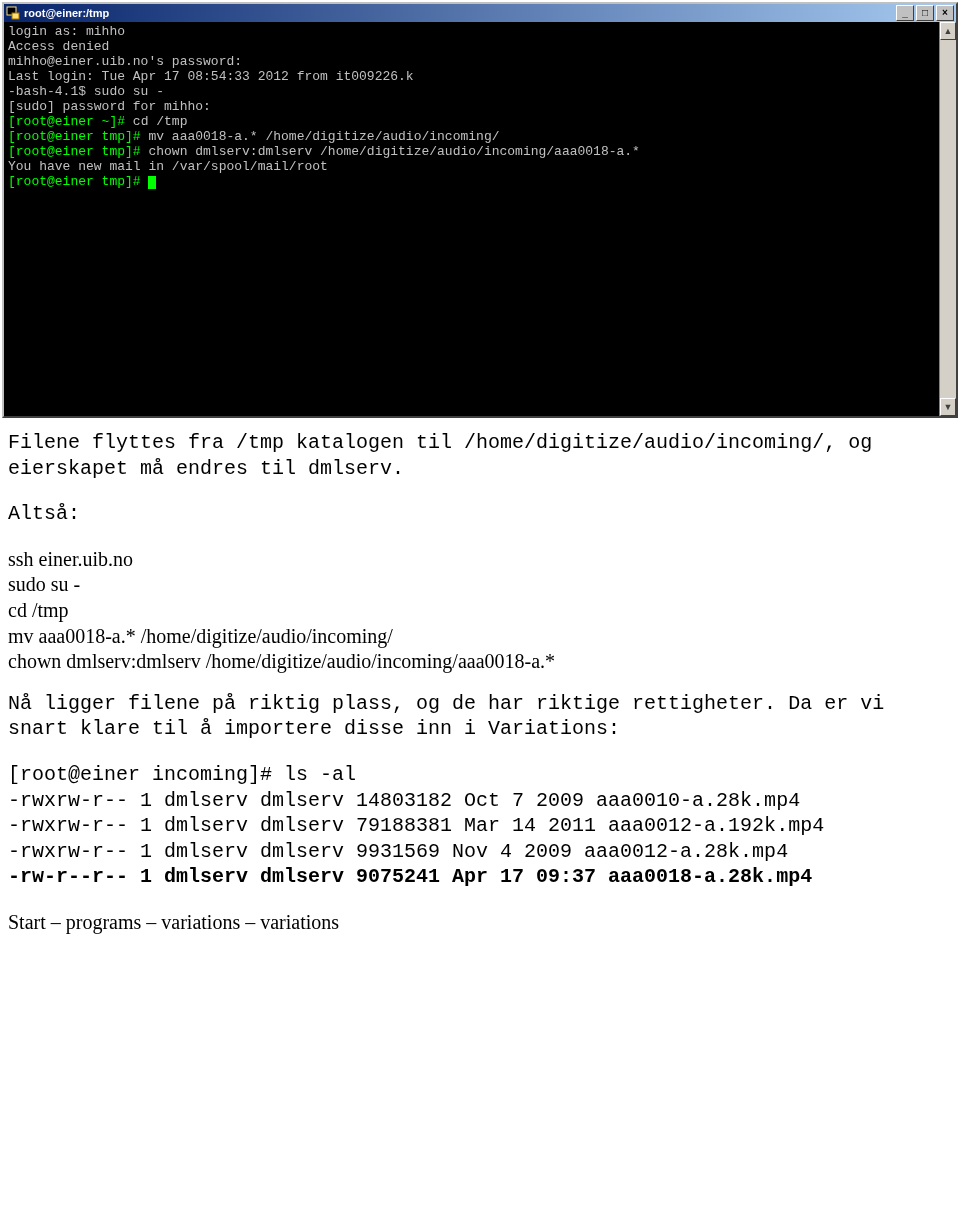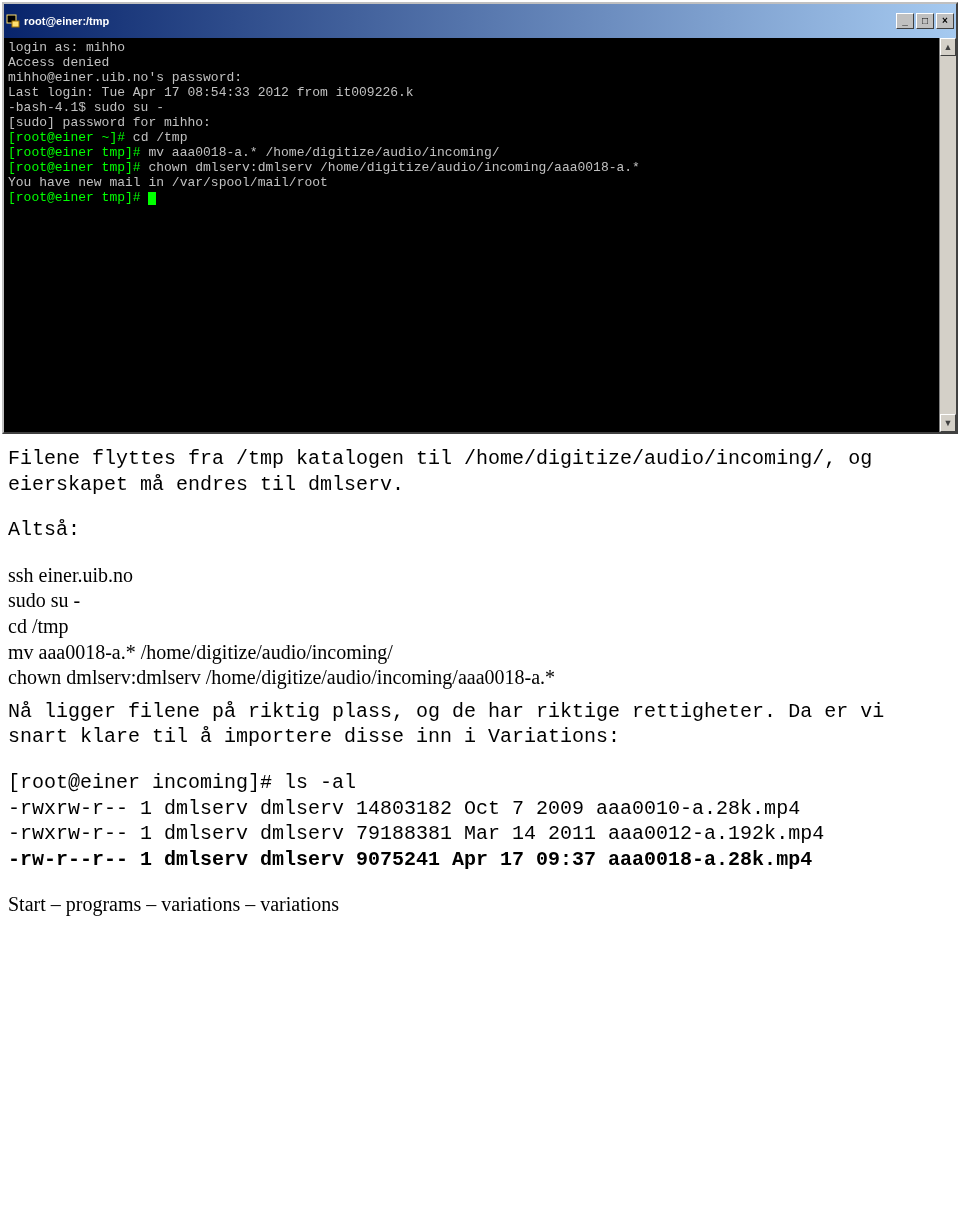--- a/index.html
+++ b/index.html
@@ -15,21 +15,21 @@
     border-right-color: #404040;
     border-bottom-color: #404040;
     margin: 2px;
     background: #000;
   }
   .titlebar {
     background: linear-gradient(to right, #08246b, #a6caf0);
     display: flex;
     align-items: center;
     height: 18px;
-    padding: 8px 2px;
+    padding: 0 2px;
     font-family: Tahoma, Arial, sans-serif;
     font-size: 11px;
     font-weight: bold;
     color: #fff;
   }
   .titlebar .app-icon {
     width: 14px;
     height: 14px;
     margin-right: 4px;
     display: inline-block;
@@ -99,21 +99,21 @@
     color:#404040;
   }
   .scroll-track { flex:1; background:#d4d0c8; }
   .doc {
     padding: 10px 8px 20px 8px;
     font-size: 20px;
     line-height: 1.28;
   }
   .doc p { margin: 0 0 12px 0; }
   .doc .block { margin-bottom: 20px; font-family: Liberation Mono, monospace; }
-  .cmds { margin-bottom: 8px; }
+  .cmds { margin-bottom: 16px; }
   .cmds div { line-height: 1.28; }
   .ls div { line-height: 1.28; }
   .bold { font-weight: bold; }
 </style>
 </head>
 <body>
 
 <div class="terminal-window">
   <div class="titlebar">
     <span class="app-icon">
@@ -160,20 +160,21 @@
     <div>mv aaa0018-a.* /home/digitize/audio/incoming/</div>
     <div>chown dmlserv:dmlserv /home/digitize/audio/incoming/aaa0018-a.*</div>
   </div>
 
   <p class="block">Nå ligger filene på riktig plass, og de har riktige rettigheter. Da er vi snart klare til å importere disse inn i Variations:</p>
 
   <div class="ls block">
     <div>[root@einer incoming]# ls -al</div>
     <div>-rwxrw-r-- 1 dmlserv  dmlserv  14803182 Oct  7  2009 aaa0010-a.28k.mp4</div>
     <div>-rwxrw-r-- 1 dmlserv  dmlserv  79188381 Mar 14  2011 aaa0012-a.192k.mp4</div>
+    <div>-rwxrw-r-- 1 dmlserv  dmlserv   9931569 Nov  4  2009 aaa0012-a.28k.mp4</div>
     <div class="bold">-rw-r--r-- 1 dmlserv  dmlserv   9075241 Apr 17 09:37 aaa0018-a.28k.mp4</div>
   </div>
 
   <div>
     <div>Start – programs – variations – variations</div>
   </div>
 
 </div>
 
 </body></html>

